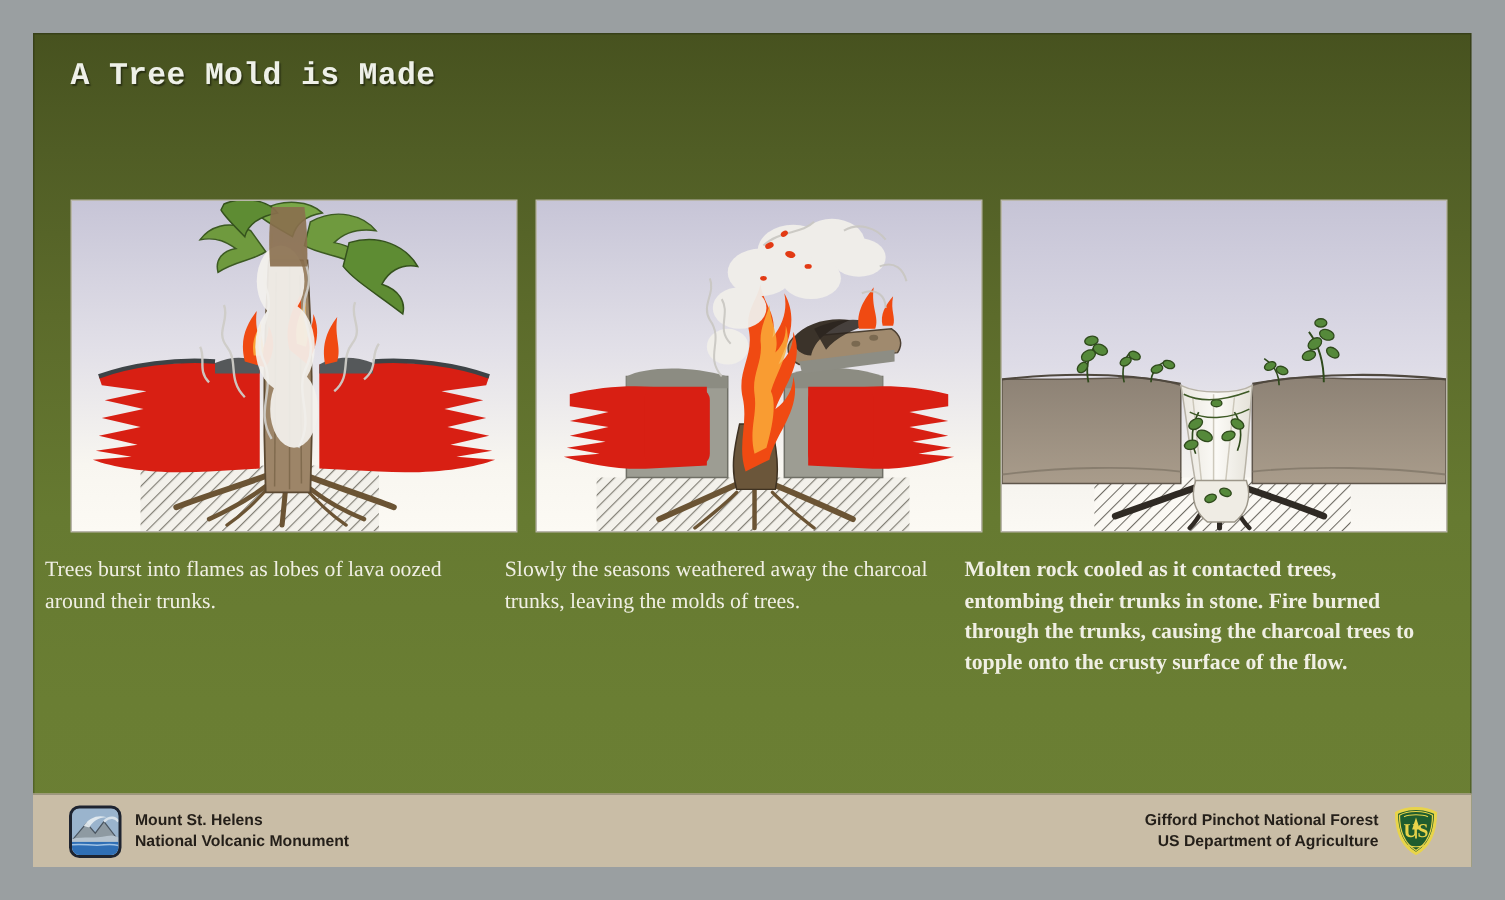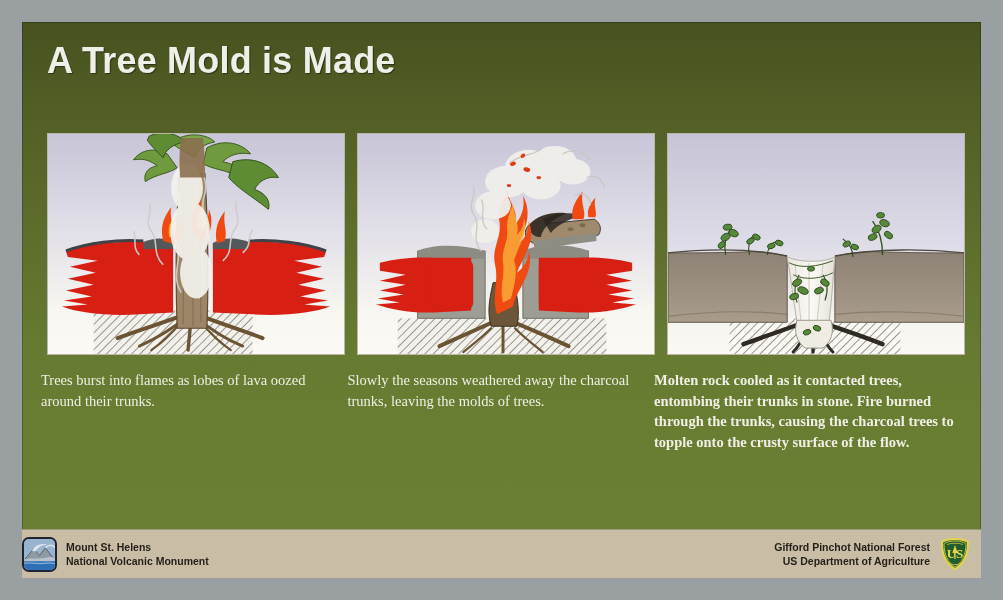--- a/index.html
+++ b/index.html
@@ -14,60 +14,60 @@
   
   .sign{
     position:absolute;left:22px;top:22px;width:959px;height:556px;
     background:linear-gradient(180deg,#47521f 0%,#505d25 14%,#5c6b2b 34%,#667a31 58%,#6a7e33 80%,#6b7f34 100%);
     box-shadow:0 0 0 1px rgba(0,0,0,.22) inset;
   }
 
   
   .title{
     position:absolute;left:25px;top:18px;
-    font-size:36px;font-weight:bold;color:#eef0e8;
+    font-size:21px;font-weight:bold;color:#eef0e8;
     letter-spacing:.2px;
     text-shadow:1px 1px 1px rgba(0,0,0,.45);
-    font-family:Liberation Sans, sans-serif;
+    font-family:Liberation Mono, monospace;
   }
 
   
   .panels{
     position:absolute;left:25px;top:111px;width:918px;height:222px;
     display:flex;justify-content:space-between;
   }
   .panel{position:relative;width:298px;height:222px;}
   .frame{
     position:absolute;inset:0;
     background:linear-gradient(180deg,#c9c7d8 0%,#d6d4e1 32%,#ebe9ee 58%,#f7f5f1 78%,#fbf9f3 100%);
     border:1px solid #b9b6aa;
     overflow:hidden;
   }
   .scene{position:absolute;inset:0;}
   .scene svg{display:block;width:100%;height:100%;}
 
   
   .captions{
-    position:absolute;left:19px;top:348px;width:918px;height:120px;
+    position:absolute;left:8px;top:348px;width:918px;height:120px;
     display:flex;justify-content:space-between;
   }
   .cap{width:300px;color:#f0efe4;
        font-family:"Liberation Serif", serif;
        font-size:14.5px;line-height:1.42;}
   .cap.mid{font-weight:bold;width:305px;}
 
   
   .footer{
     position:absolute;left:0;bottom:0;width:100%;height:48px;
     background:#c9bda6;
     border-top:1px solid #9d9680;
     display:flex;align-items:center;justify-content:space-between;
   }
-  .f-left{display:flex;align-items:center;gap:9px;}
-  .f-right{display:flex;align-items:center;gap:10px;padding-right:11px;}
+  .f-left{display:flex;align-items:center;gap:9px;padding-left:24px;}
+  .f-right{display:flex;align-items:center;gap:10px;padding-right:22px;}
   .f-text{font-size:10.5px;line-height:1.35;color:#241f19;
           font-family:"Liberation Sans", sans-serif;}
   .f-text.b{font-weight:bold;}
   .f-text.r{text-align:right;}
   .logo-msh{width:31px;height:31px;border-radius:7px;
             border:2px solid #1e2430;overflow:hidden;background:#8fa7bd;}
   .logo-usfs{width:30px;height:32px;}
 </style>
 </head>
 <body>

